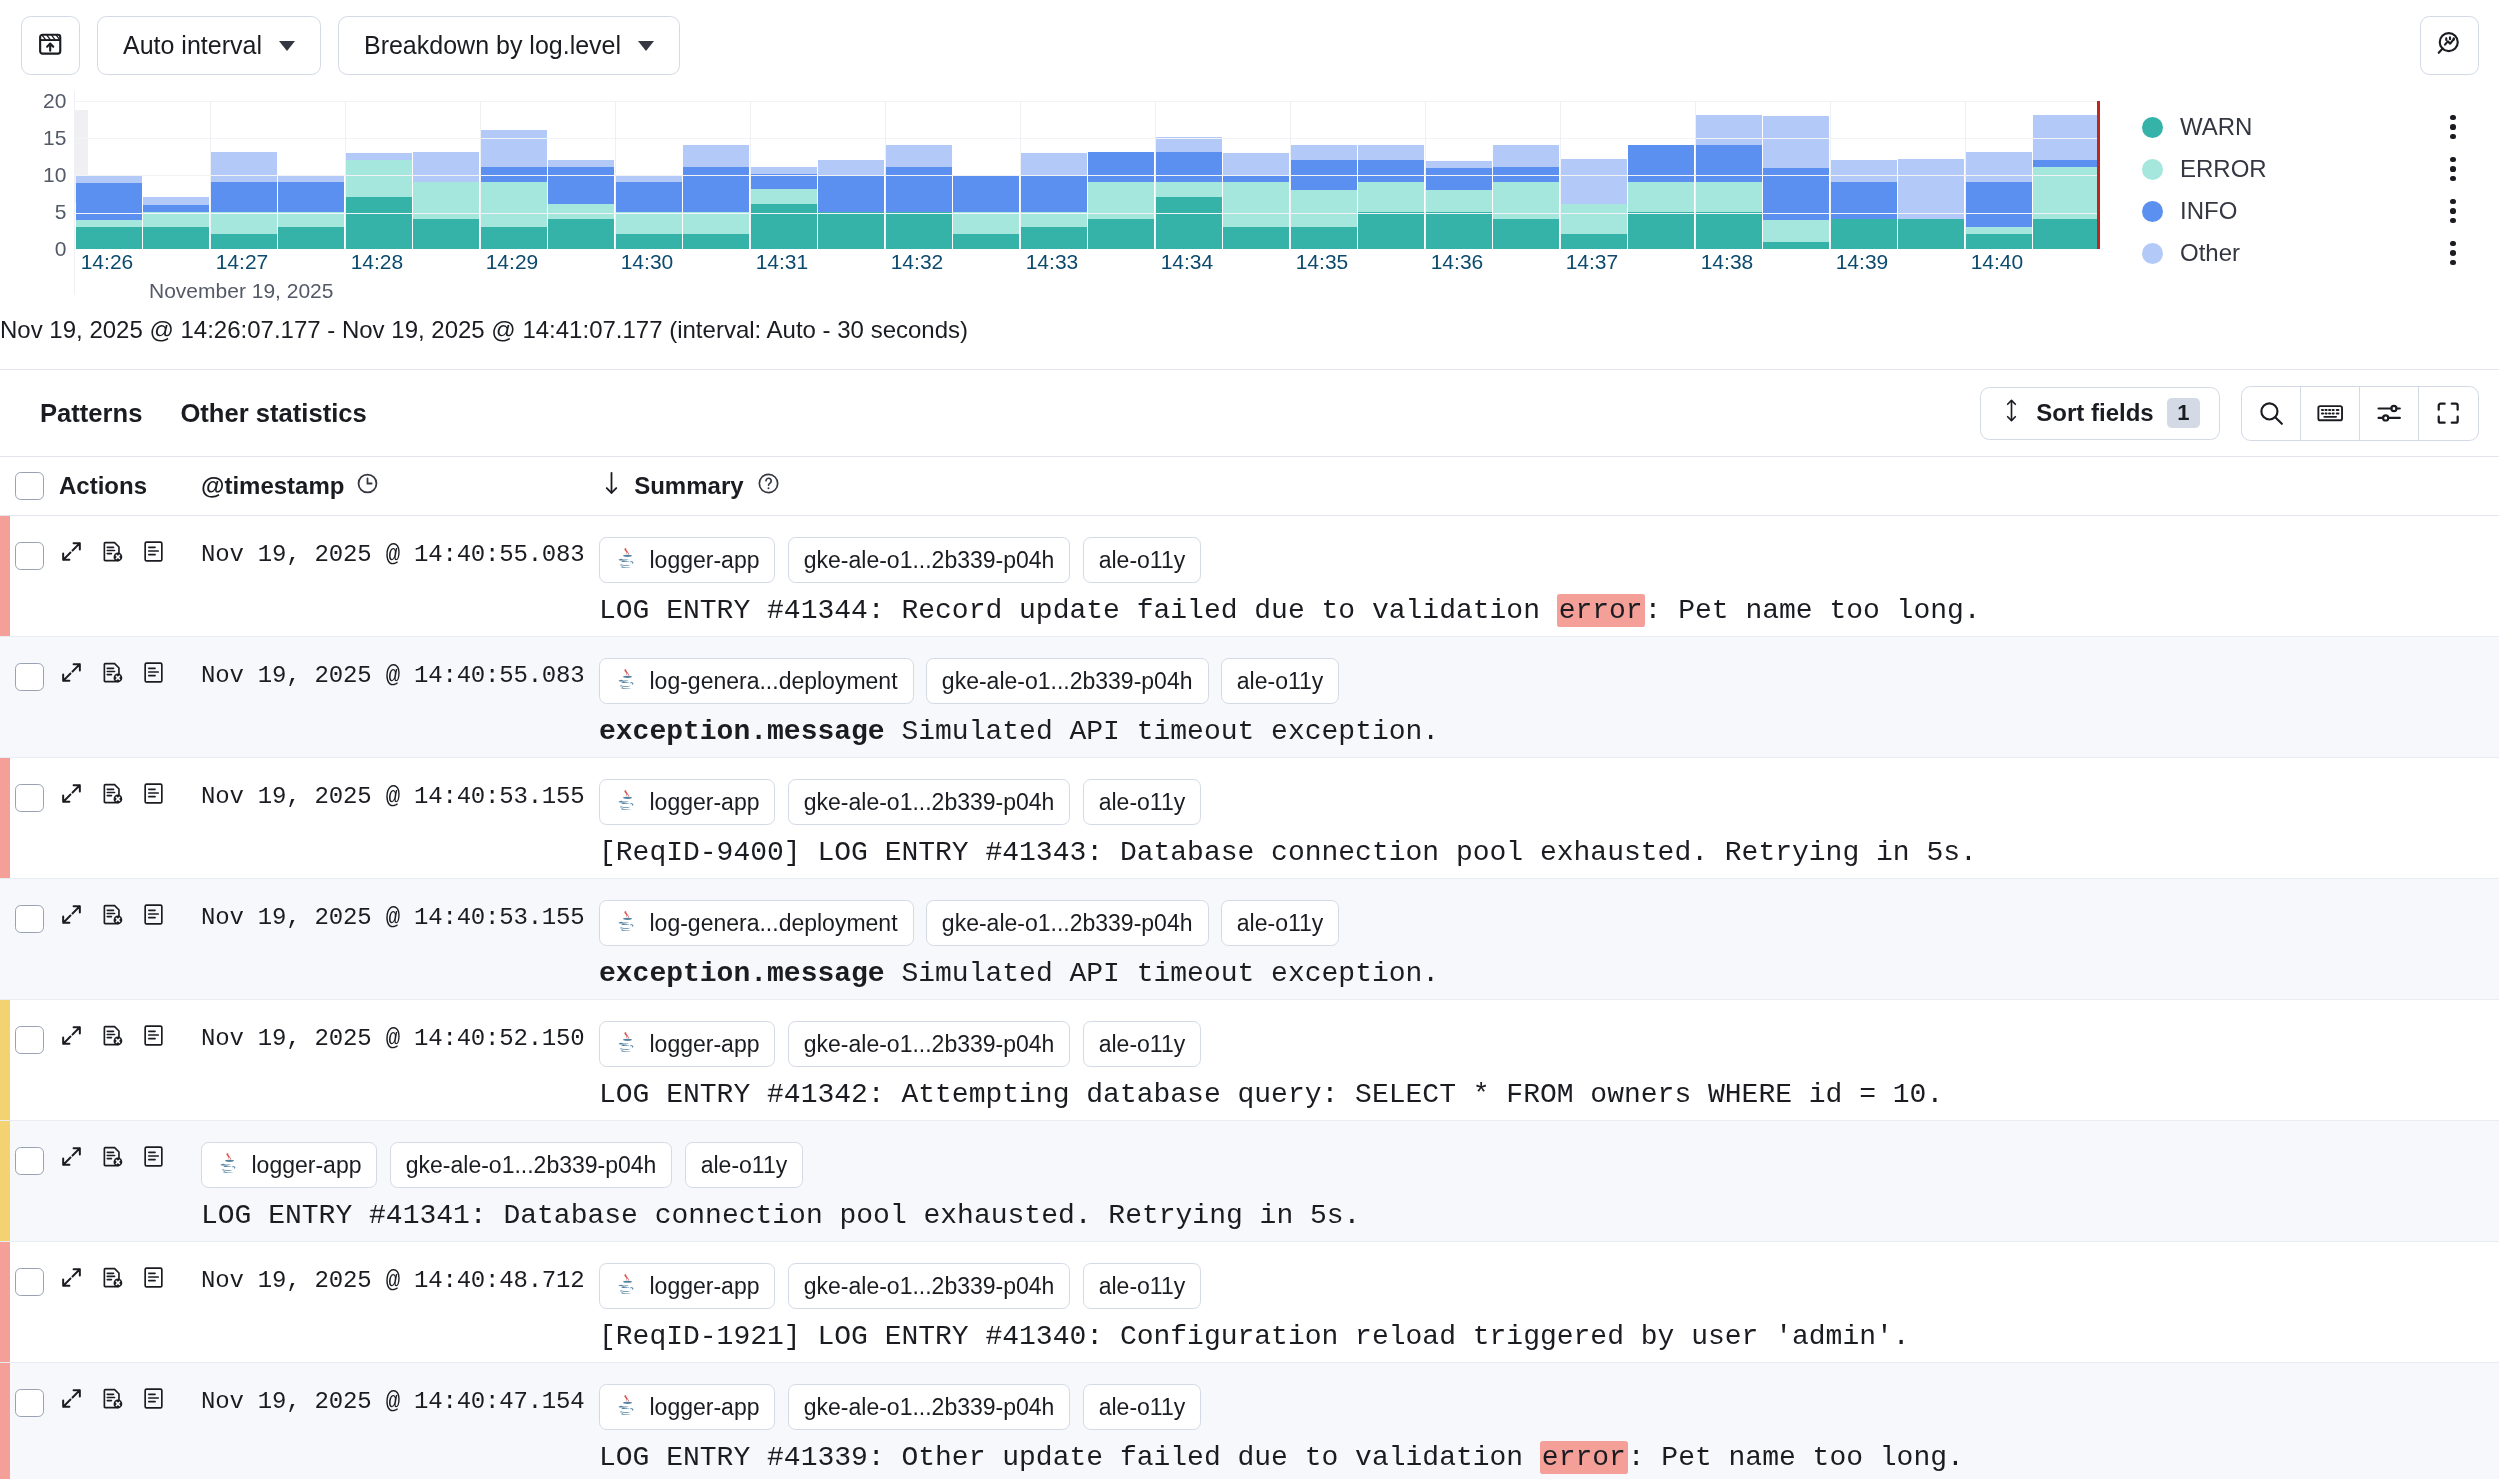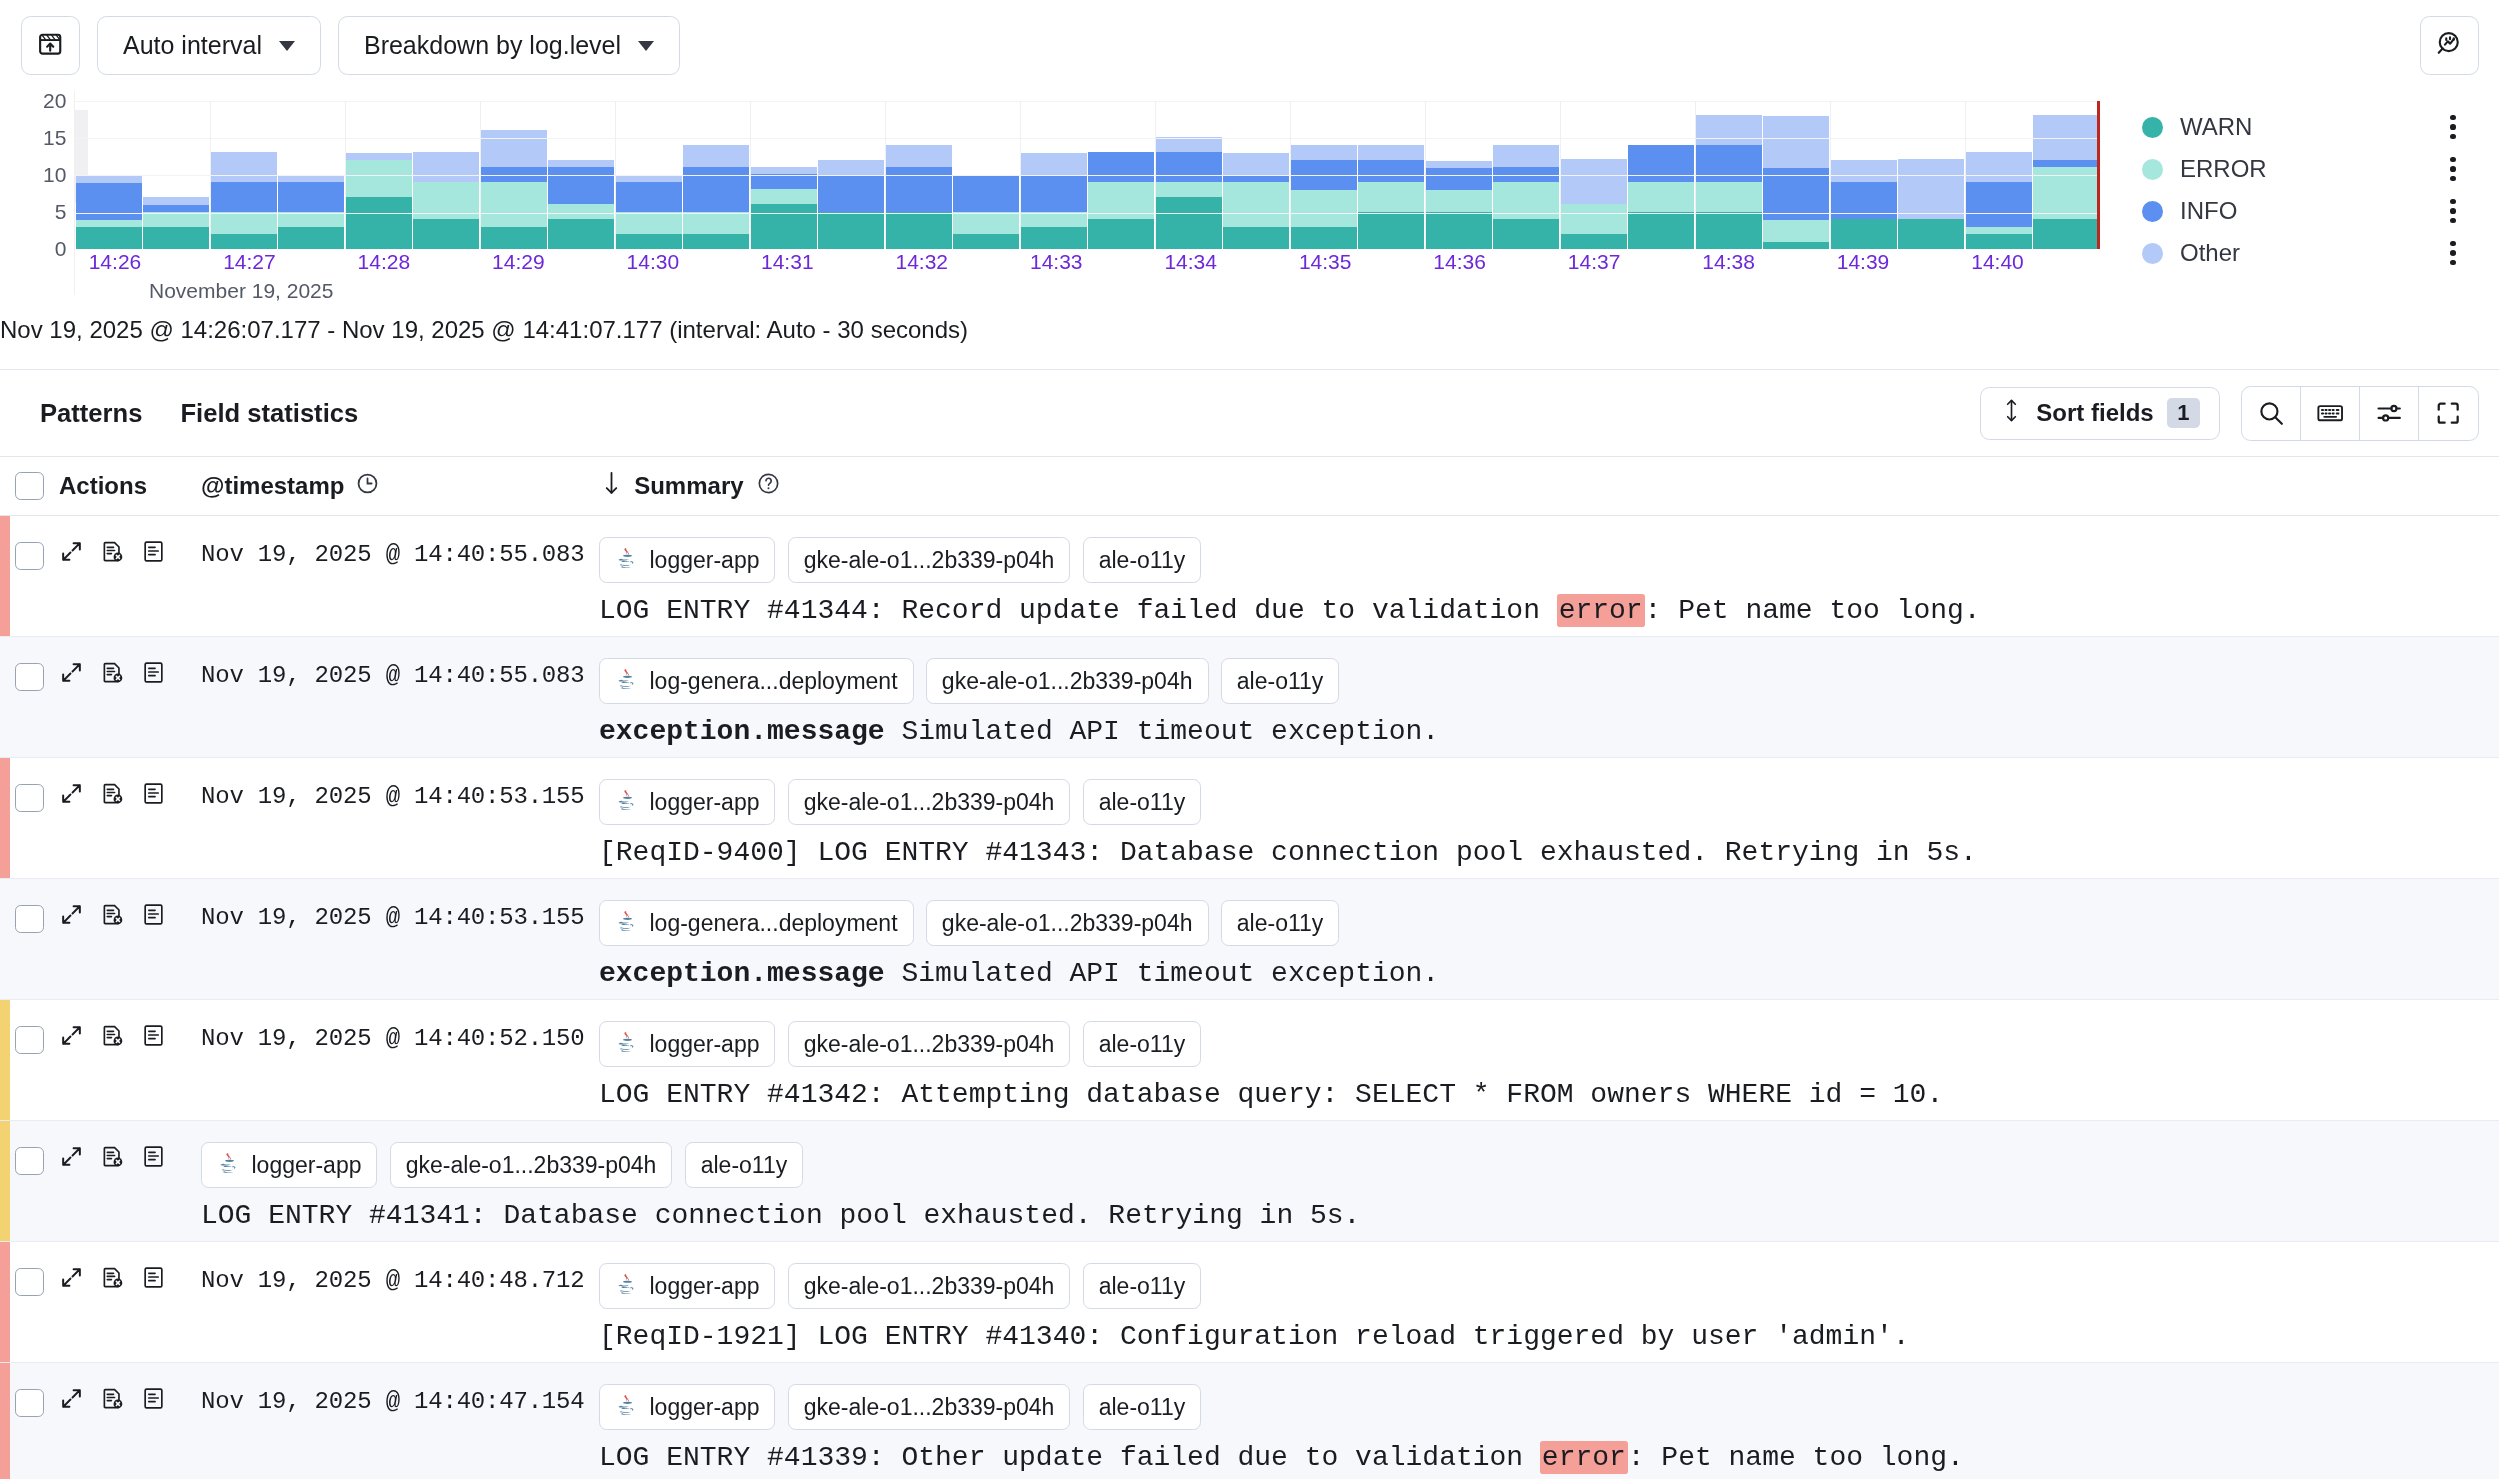--- a/index.html
+++ b/index.html
@@ -91,21 +91,21 @@
   .bar-col {
     flex: 1 1 0;
     height: 100%;
     display: flex; flex-direction: column; justify-content: flex-end;
     padding: 0 0.9px;
   }
   .seg { width: 100%; }
   .xaxis {
     position: absolute; left: 0; right: 0; bottom: 17px;
     height: 28.4px;
-    font-size: 21px; color: #6d28d9; margin-left: 8px;
+    font-size: 21px; color: #0c4a6e;
   }
   .xtick { position: absolute; white-space: nowrap; }
   .xdate {
     position: absolute; left: 74px; bottom: -7.6px;
     font-size: 21px; color: #535966;
   }
   .brush-edge {
     position: absolute; top: 9.5px; bottom: 46px;
     width: 2.8px; background: #bd271e;
   }
@@ -553,21 +553,21 @@
   </div>
 </div>
 
 <div class="timerange">Nov 19, 2025 @ 14:26:07.177 - Nov 19, 2025 @ 14:41:07.177 (interval: Auto - 30 seconds)</div>
 
 <div class="tabsbar">
   <div class="tab">
     <span>Patterns</span>
   </div>
   <div class="tab">
-    <span>Field statistics</span>
+    <span>Other statistics</span>
   </div>
 
   <div class="tabs-right">
     <div class="sort-btn">
       <span>
         <svg width="23" height="25" viewBox="0 0 24 26" fill="none" stroke="#1a1c21" stroke-width="1.7" stroke-linecap="round" stroke-linejoin="round">
           <path d="M12 3v20"></path>
             <path d="M8 6.5L12 2.5l4 4"></path>
             <path d="M8 19.5l4 4 4-4"></path>
         </svg>

